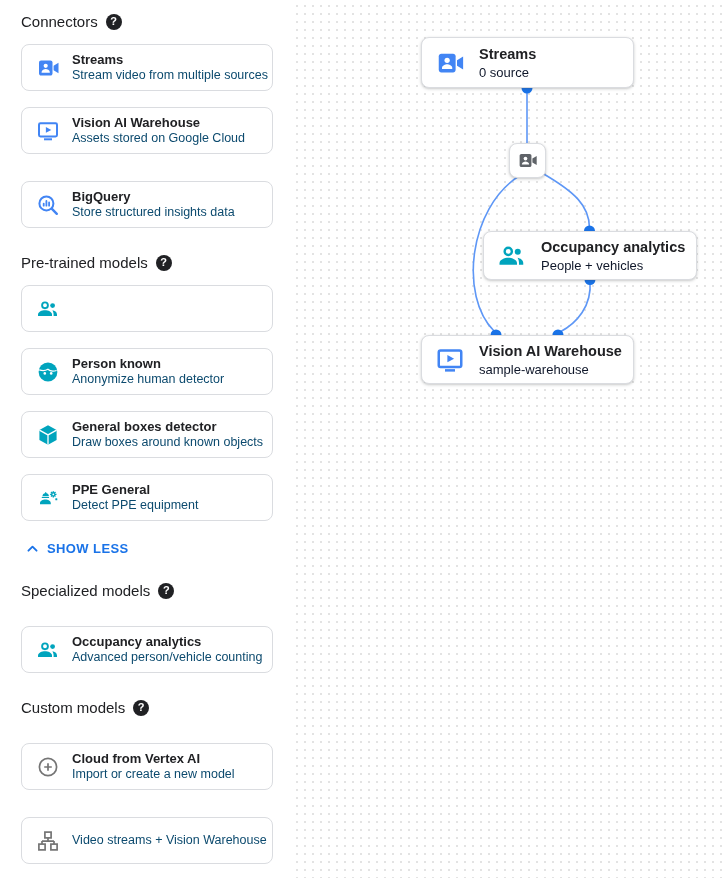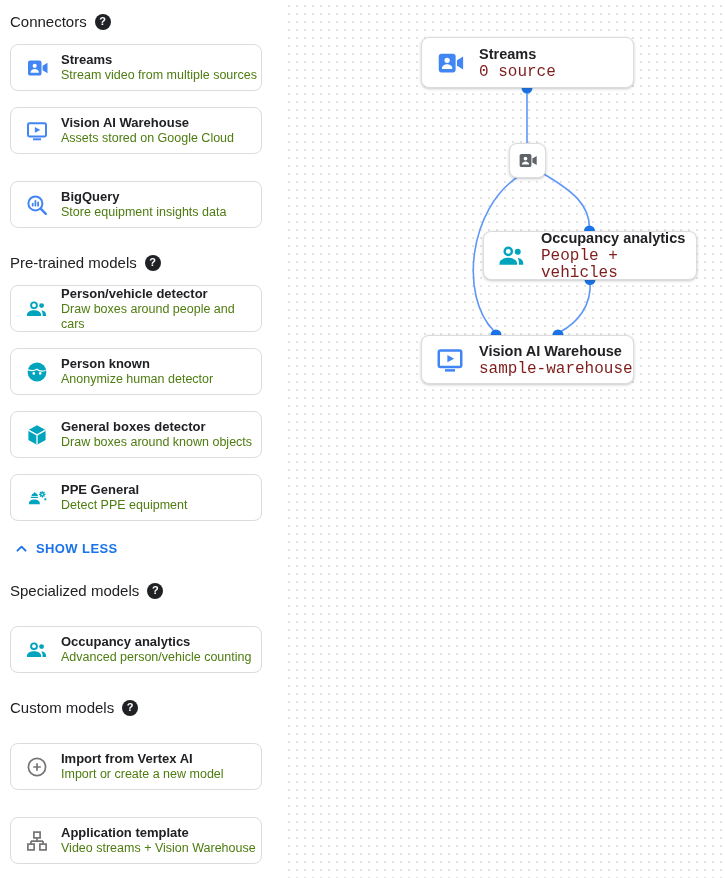--- a/index.html
+++ b/index.html
@@ -1,56 +1,56 @@
 <!DOCTYPE html>
 <html style="--blue: #4285f4; --blue-dark: #1a73e8; --teal: #00a4bd; --edge: #5e97f6; --dot: #1a73e8;"><head>
 <meta charset="utf-8">
 <style>
   * { margin:0; padding:0; box-sizing:border-box; }
   html,body { width:725px; height:878px; overflow:hidden; background:#fff;
     font-family:"Liberation Sans", sans-serif; -webkit-font-smoothing:antialiased; }
 
   
-  .sidebar { position:absolute; left:0; top:0; width:283px; height:878px;
+  .sidebar { position:absolute; left:11px; top:0; width:283px; height:878px;
     background:#fff; padding:13px 0 0 10px; z-index:2; }
   .section { margin-bottom:26px; }
   .section-header { display:flex; align-items:center; gap:8px; margin-bottom:14px; }
   .section-title { font-size:15px; color:#202124; }
   .help { width:16px; height:16px; border-radius:50%; background:#202124; color:#fff;
     font-size:11px; font-weight:bold; display:inline-flex; align-items:center;
     justify-content:center; cursor:pointer; line-height:1; }
   .card { width:252px; height:47px; background:#fff; border:1px solid #dadce0;
     border-radius:8px; display:flex; align-items:center; padding-left:14px;
     margin-bottom:16px; cursor:pointer; }
   .card:last-child { margin-bottom:0;margin-top:27px; }
   .card .cicon { width:24px; height:24px; flex:0 0 24px; margin-right:12px; }
   .card .cicon svg { width:24px; height:24px; display:block; }
   .ctitle { font-size:13px; font-weight:bold; color:#202124; line-height:16px; }
-  .csub { font-size:12.5px; color:#4d7c0f; line-height:15px; }
+  .csub { font-size:12.5px; color:#0c4a6e; line-height:15px; }
   .show-less { display:flex; gap:7px; margin:20px 0 0 4px;
     color:var(--blue-dark); font-size:13px; font-weight:bold; letter-spacing:.4px;
     cursor:pointer; }
   .show-less svg { width:15px; height:15px; }
 
   
   .canvas { position:absolute; left:283px; top:0; width:442px; height:878px;
     background-color:#fff;
     background-image:radial-gradient(circle, #e3e3e3 1.1px, transparent 1.4px);
     background-size:8px 8px; background-position:2px 2px; }
   .edges { position:absolute; left:0; top:0; width:442px; height:878px; }
   .node { position:absolute; background:#fff; border:1px solid #dadce0; border-radius:8px;
     display:flex; align-items:center; padding-left:13px; cursor:pointer;
     box-shadow:0 1px 2px rgba(60,64,67,.18), 0 1px 3px 1px rgba(60,64,67,.08); }
   .node .nicon { width:30px; height:30px; flex:0 0 30px; margin-right:14px; }
   .node .nicon svg { width:30px; height:30px; display:block; }
   .node.mini { justify-content:center; padding-left:0; }
   .node.mini .nicon { margin-right:0; width:21px; height:21px; flex:0 0 21px; }
   .node.mini .nicon svg { width:21px; height:21px; }
   .ntitle { font-size:14.5px; font-weight:bold; color:#202124; line-height:19px; }
-  .nsub { font-size:16px; color:#7f1d1d; line-height:17px;font-family:Liberation Mono, monospace; }
+  .nsub { font-size:13px; color:#0f172a; line-height:17px; }
 
   .node-streams   { left:138px; top:37px;  width:213px; height:51px; }
   .node-camera    { left:226px; top:143px; width:37px;  height:35px; }
   .node-occupancy { left:200px; top:231px; width:214px; height:49px; }
   .node-warehouse { left:138px; top:335px; width:213px; height:49px; }
 </style>
 </head>
 <body>
 
 <div class="sidebar">
@@ -90,42 +90,38 @@
         <div class="card">
           <span class="cicon">
             <svg viewBox="0 0 24 24" fill="none" stroke="#4285f4">
               <circle cx="10.4" cy="10.4" r="7" stroke-width="2"></circle>
               <path d="M15.7 15.7L20.8 20.8" stroke-width="2.4" stroke-linecap="round"></path>
               <path d="M7.7 12.7v-2.1M10.4 12.7V7.9M13.1 12.7V9.4" stroke-width="1.8" stroke-linecap="round"></path>
             </svg>
           </span>
           <div>
             <div class="ctitle">BigQuery</div>
-            <div class="csub">Store equipment insights data</div>
+            <div class="csub">Store structured insights data</div>
           </div>
         </div>
       </div>
       <div class="section">
         <div class="section-header">
           <span class="section-title">Pre-trained models</span>
           <span class="help">?</span>
         </div>
         <div class="card">
           <span class="cicon">
             <svg viewBox="0 0 24 24">
               <circle cx="9" cy="8.3" r="2.9" fill="none" stroke="#00a4bd" stroke-width="1.9"></circle>
               <path fill="#00a4bd" d="M9 13.3c-3 0-7 1.5-7 4.3V19h14v-1.4c0-2.8-4-4.3-7-4.3z"></path>
               <circle cx="16.6" cy="8.6" r="2.4" fill="#00a4bd"></circle>
               <path fill="#00a4bd" d="M16.4 13.3c2.3.5 4.6 1.7 4.6 4.3V19h-3.4v-1.4c0-1.8-.5-3.2-1.2-4.3z"></path>
             </svg>
           </span>
-          <div>
-            <div class="ctitle">Person/vehicle detector</div>
-            <div class="csub">Draw boxes around people and cars</div>
-          </div>
         </div>
         <div class="card">
           <span class="cicon">
             <svg viewBox="0 0 24 24">
               <circle cx="12" cy="12" r="9.4" fill="#00a4bd"></circle>
               <circle cx="8.8" cy="13.4" r="1.3" fill="#fff"></circle>
               <circle cx="15.2" cy="13.4" r="1.3" fill="#fff"></circle>
               <path d="M3.2 9.9c2.7 1 6.2 1 8.7-.6 1.9 1.7 5.7 2.1 8.7 1.2" stroke="#fff" stroke-width="1.3" fill="none"></path>
             </svg>
           </span>
@@ -200,37 +196,36 @@
           <span class="help">?</span>
         </div>
         <div class="card">
           <span class="cicon">
             <svg viewBox="0 0 24 24" fill="none" stroke="#757575">
               <circle cx="12" cy="12" r="8.6" stroke-width="1.7"></circle>
               <path d="M12 8.2v7.6M8.2 12h7.6" stroke-width="1.7"></path>
             </svg>
           </span>
           <div>
-            <div class="ctitle">Import from Vertex AI</div>
+            <div class="ctitle">Cloud from Vertex AI</div>
             <div class="csub">Import or create a new model</div>
           </div>
         </div>
       </div>
       <div class="section">
         <div class="card">
           <span class="cicon">
             <svg viewBox="0 0 24 24" fill="none" stroke="#757575" stroke-width="1.7">
               <rect x="8.9" y="3.1" width="6.2" height="5.8"></rect>
               <rect x="2.9" y="15.1" width="6.2" height="5.8"></rect>
               <rect x="14.9" y="15.1" width="6.2" height="5.8"></rect>
               <path d="M12 8.9v3.2M6 12.1h12M6 12.1v3M18 12.1v3"></path>
             </svg>
           </span>
           <div>
-            <div class="ctitle">Application template</div>
             <div class="csub">Video streams + Vision Warehouse</div>
           </div>
         </div>
       </div>
     </div>
 </div>
 
 <div class="canvas">
   <svg class="edges" viewBox="0 0 442 878">
     <g fill="none" stroke="var(--edge)" stroke-width="1.6">

